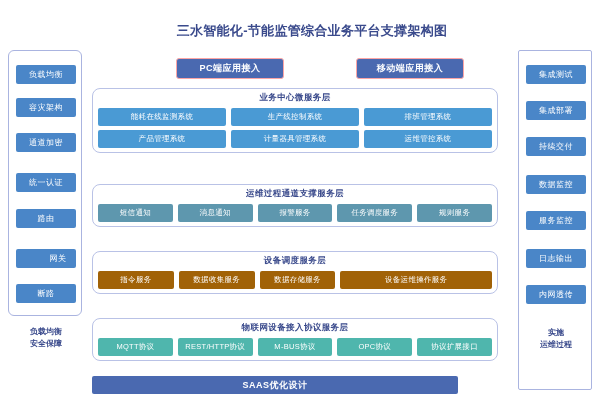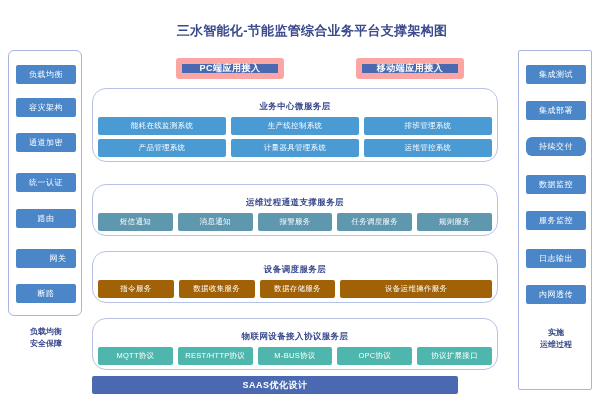--- a/index.html
+++ b/index.html
@@ -43,37 +43,37 @@
     position: absolute; left: 4px; width: 66px;
     text-align: center; color: #3a4a8c;
     font-size: 8px; line-height: 12px;
     font-weight: bold;
   }
 
   
   .top-btn {
     position: absolute; top: 58px; height: 21px;
     background: #4a69b0;
-    border: 6px solid #fca5a5;
+    border: 1px solid #fca5a5;
     border-radius: 3px;
     color: #ffffff;
     font-size: 9px; font-weight: bold;
     display: flex; align-items: center; justify-content: center;
     letter-spacing: 0.5px;
   }
   #btn-pc     { left: 176px; width: 108px; }
   #btn-mobile { left: 316px; width: 108px; margin-left: 40px; }
 
   
   .layer {
     position: absolute; left: 92px; width: 406px;
     border: 1px solid #b9c2e6;
     background: #ffffff;
-    border-radius: 14px;
-    padding-top: 12px;
+    border-radius: 8px;
+    padding-top: 3px;
   }
   .layer-title {
     text-align: center;
     font-size: 8.5px; font-weight: bold;
     color: #3a4a8c;
     margin-bottom: 4px;
     letter-spacing: 0.4px;
   }
   .row {
     display: flex; justify-content: space-between;
@@ -135,21 +135,21 @@
       <div class="side-btn" style="top: 198px; padding-left: 24px;">网关</div>
       <div class="side-btn" style="top: 233px;">断路</div>
       <div class="side-foot" style="top: 275px;">
         <div>负载均衡</div>
         <div>安全保障</div>
       </div>
     </div>
   <div class="side-col" id="right-col">
       <div class="side-btn" style="top: 14px;">集成测试</div>
       <div class="side-btn" style="top: 50px;">集成部署</div>
-      <div class="side-btn" style="top: 86px; border-radius: 6px;">持续交付</div>
+      <div class="side-btn" style="top: 86px;">持续交付</div>
       <div class="side-btn" style="top: 124px;">数据监控</div>
       <div class="side-btn" style="top: 160px;">服务监控</div>
       <div class="side-btn" style="top: 198px;">日志输出</div>
       <div class="side-btn" style="top: 234px;">内网透传</div>
       <div class="side-foot" style="top: 276px;">
         <div>实施</div>
         <div>运维过程</div>
       </div>
     </div>
 

